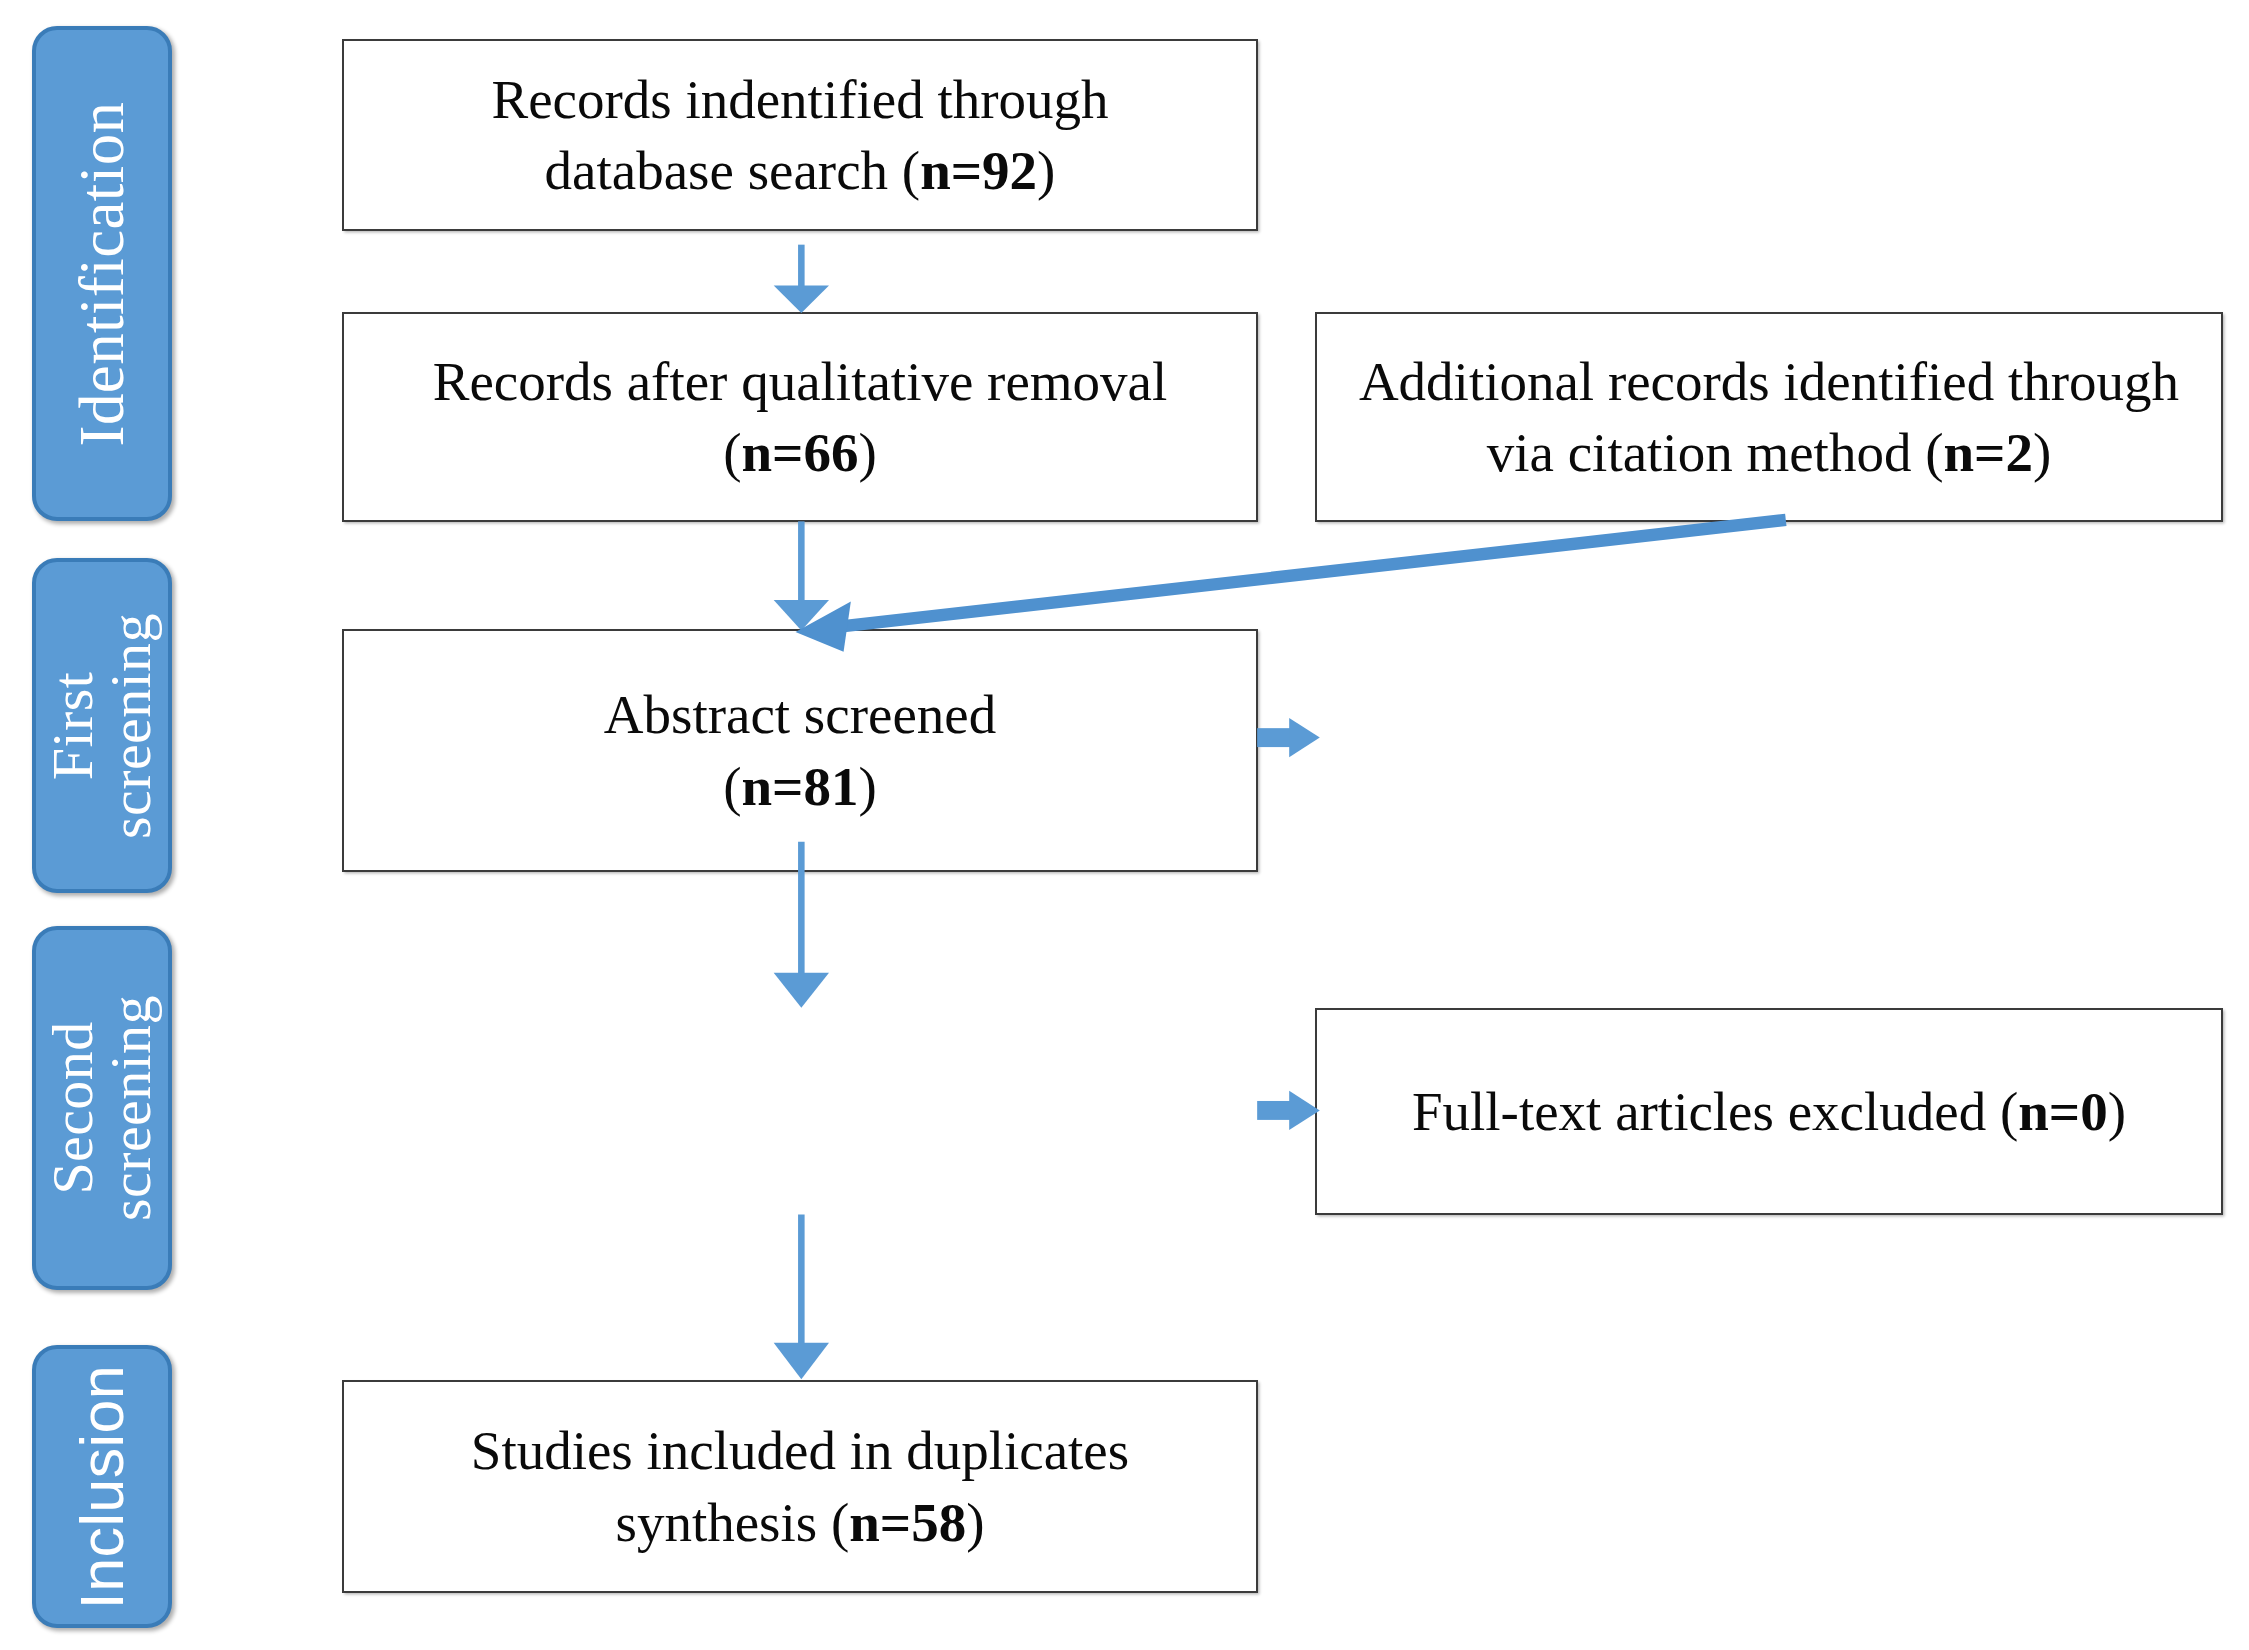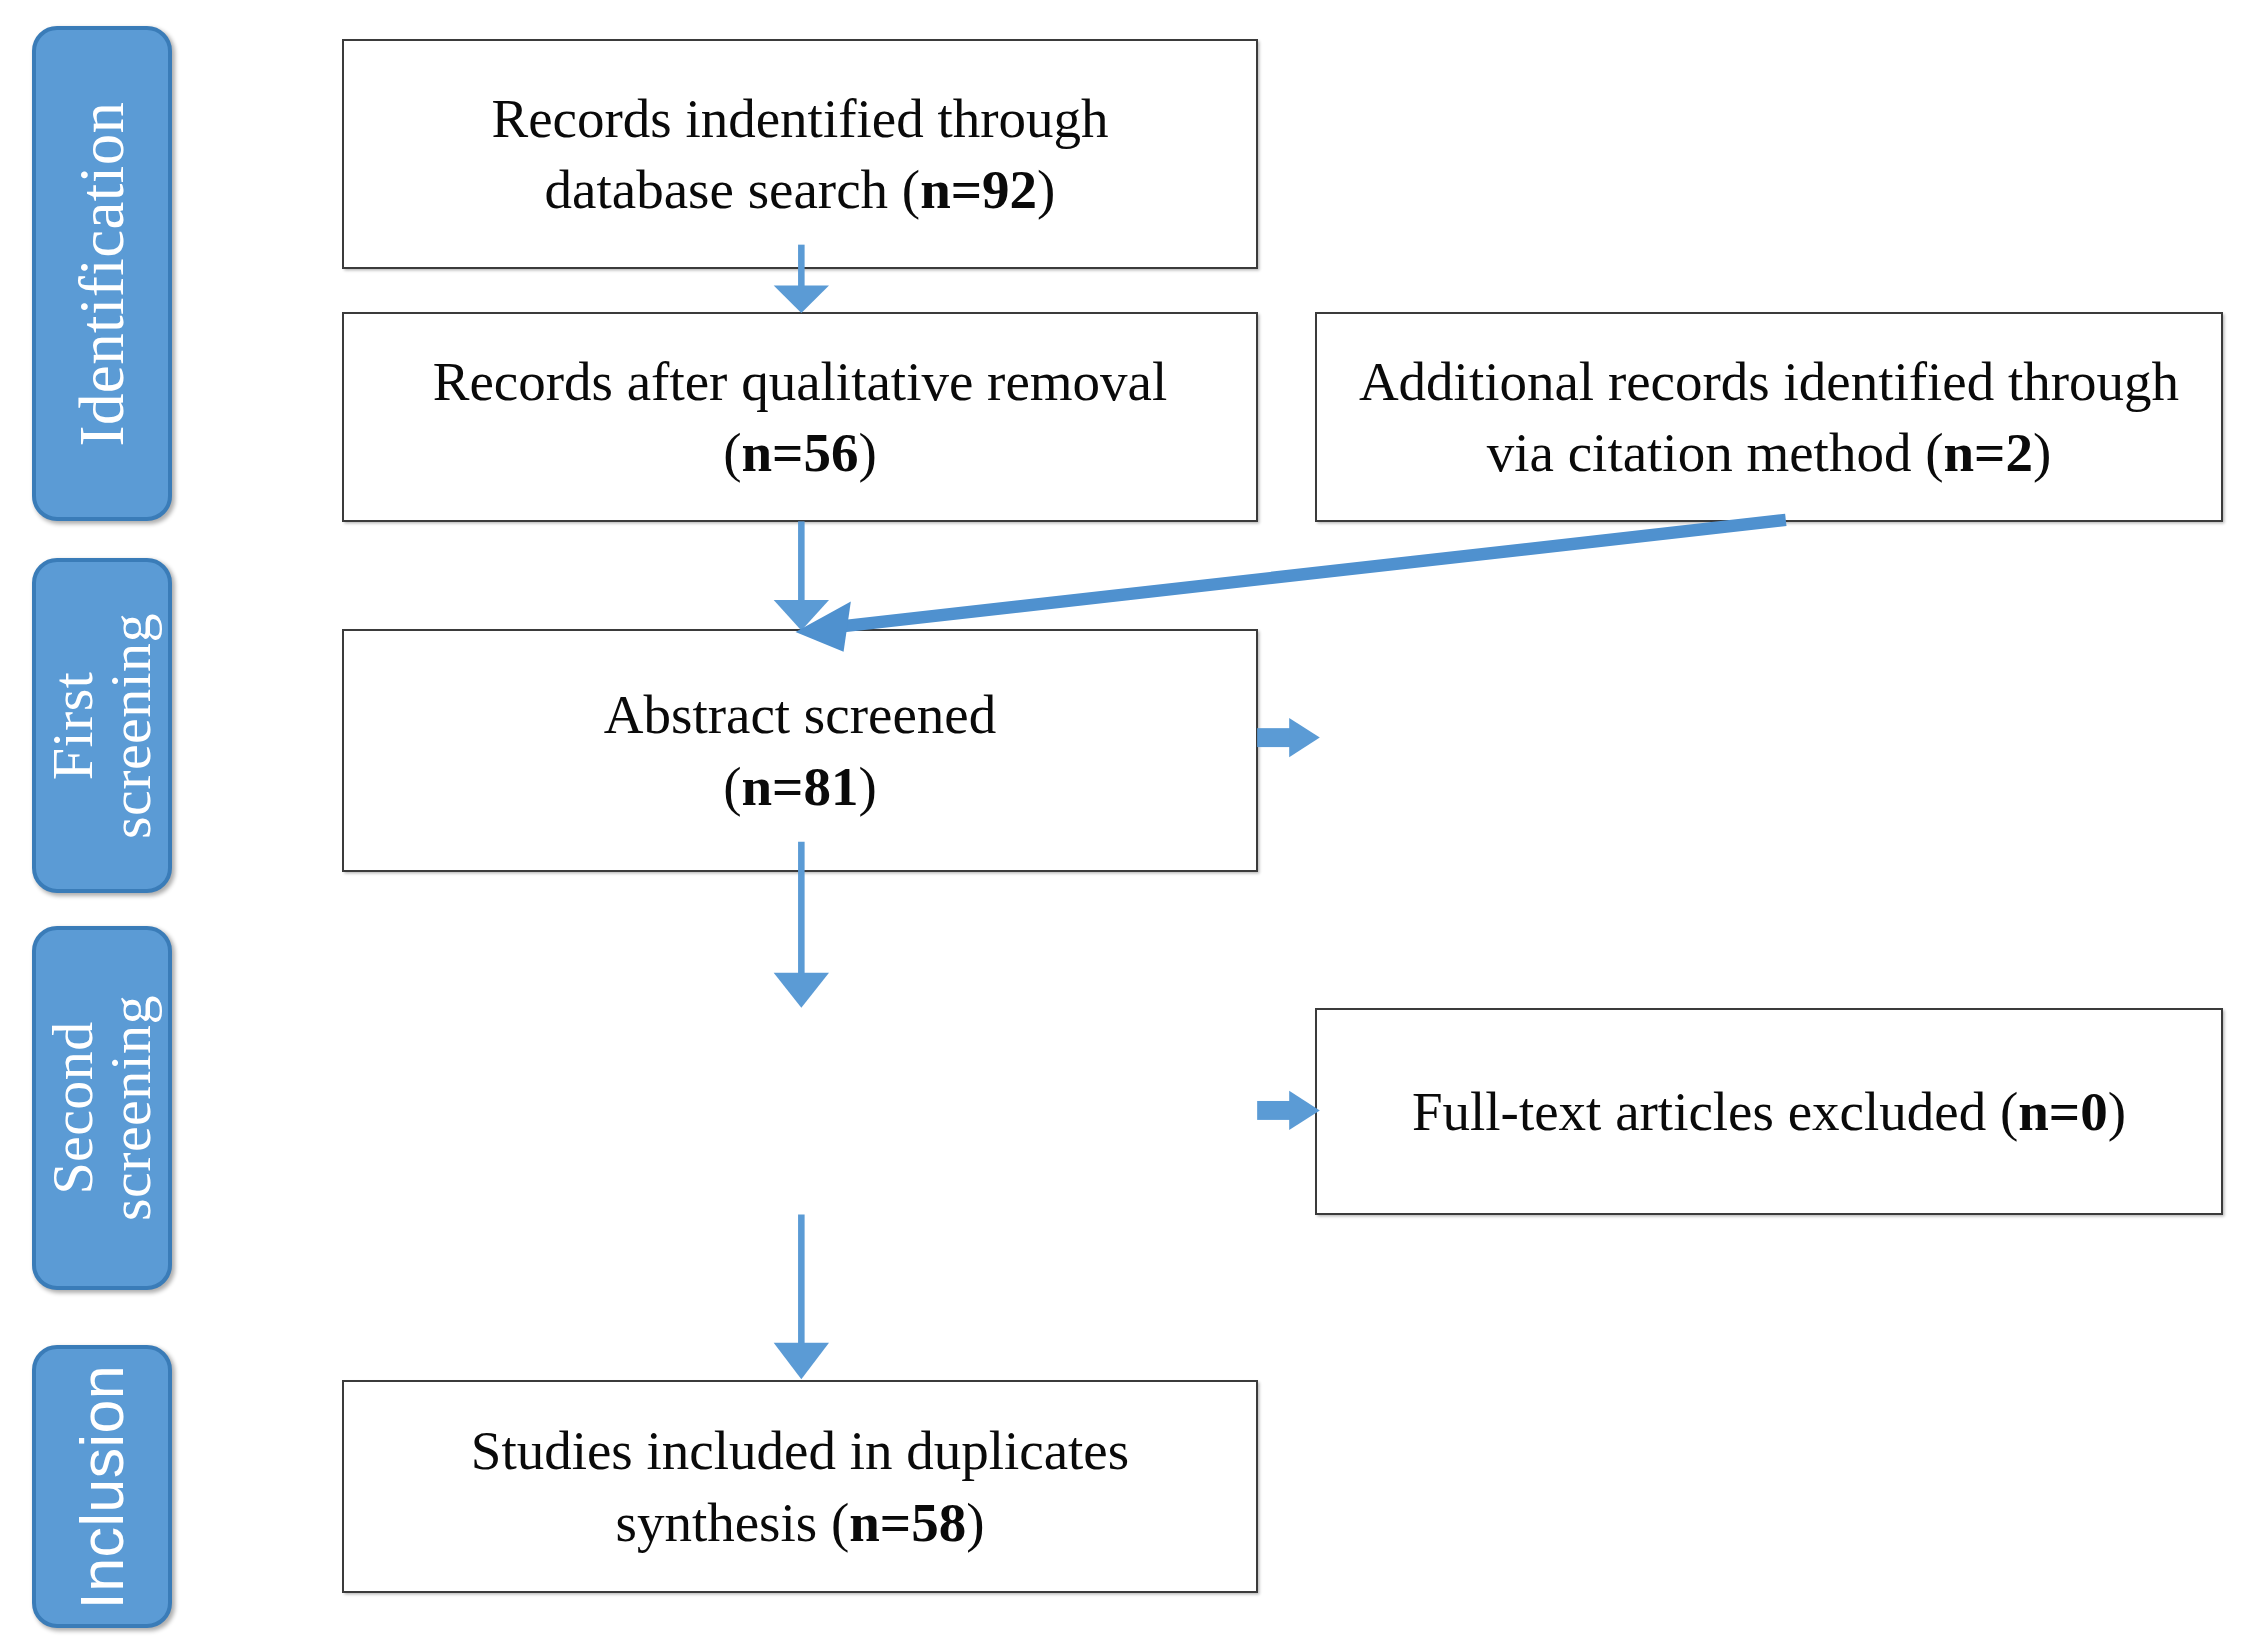--- a/index.html
+++ b/index.html
@@ -107,31 +107,31 @@
       <span class="pill-line">screening</span>
     </div>
   </div>
 
   <div class="stage-pill sans" style="left:32px; top:1345px; width:140px; height:283px;">
     <div class="pill-text-wrap">
       <span class="pill-line">Inclusion</span>
     </div>
   </div>
 
-  <div class="flow-box" style="left:342px; top:39px; width:916px; height:230px;">
+  <div class="flow-box" style="left:342px; top:39px; width:916px; height:192px;">
     <div class="box-text">
       <span>Records indentified through</span><br>
       <span>database search (</span><span class="nval">n=92</span><span>)</span>
     </div>
   </div>
 
   <div class="flow-box" style="left:342px; top:312px; width:916px; height:210px;">
     <div class="box-text">
       <span>Records after qualitative removal</span><br>
-      <span>(</span><span class="nval">n=56</span><span>)</span>
+      <span>(</span><span class="nval">n=66</span><span>)</span>
     </div>
   </div>
 
   <div class="flow-box" style="left:1315px; top:312px; width:908px; height:210px;">
     <div class="box-text">
       <span>Additional records identified through</span><br>
       <span>via citation method (</span><span class="nval">n=2</span><span>)</span>
     </div>
   </div>
 

